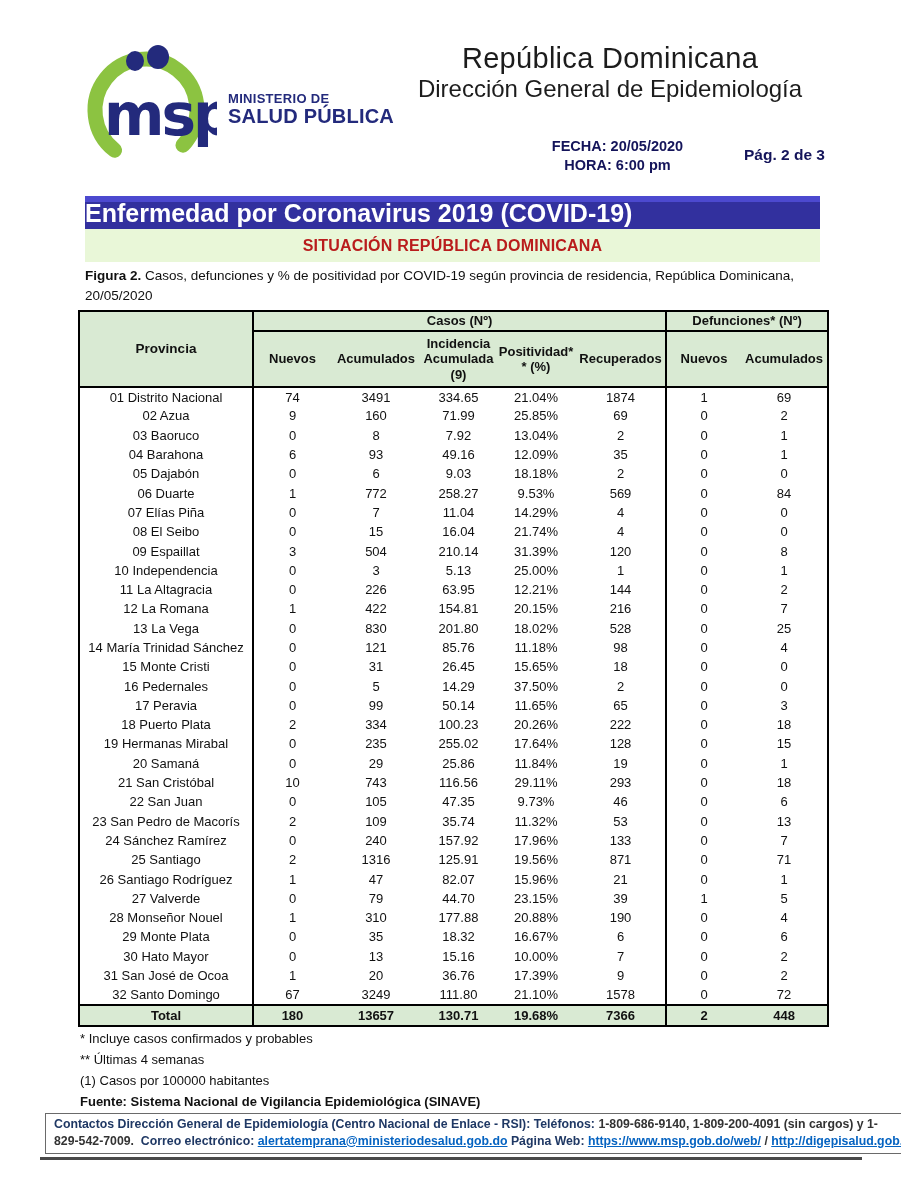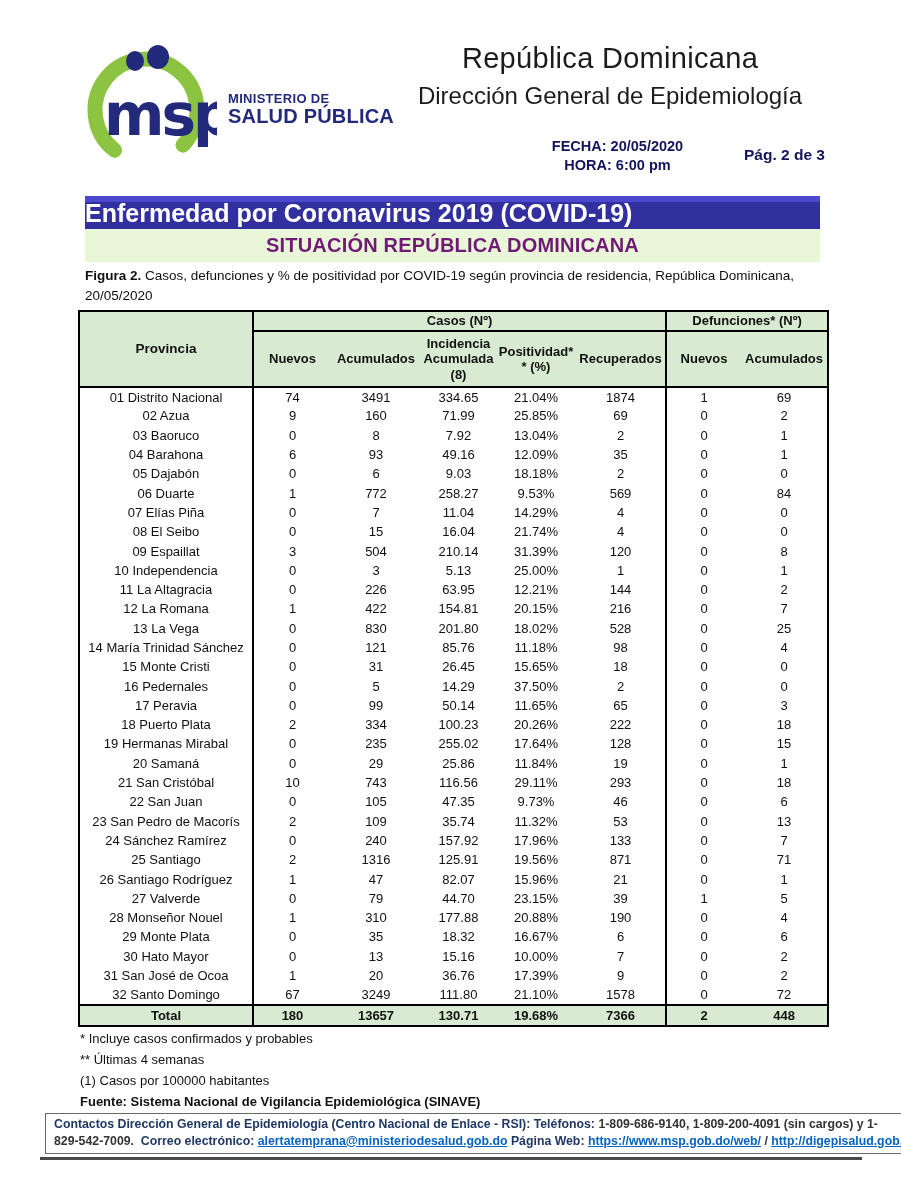--- a/index.html
+++ b/index.html
@@ -10,36 +10,36 @@
   }
 
   
   .logo-wrap { position: absolute; left: 82px; top: 38px; width: 135px; height: 135px; }
   .ministry { position: absolute; left: 228px; top: 92px; color: #232a7c; line-height: 1.05; }
   .ministry .l1 { font-size: 13px; font-weight: bold; letter-spacing: .3px; }
   .ministry .l2 { font-size: 20px; font-weight: bold; letter-spacing: .2px; }
 
   .head-titles { position: absolute; left: 345px; top: 42px; width: 530px; text-align: center; color: #1c1c1c; }
   .head-titles .t1 { font-size: 29px; letter-spacing: .3px; }
-  .head-titles .t2 { font-size: 24px; margin-top: 7px; }
+  .head-titles .t2 { font-size: 24px; margin-top: 0; }
 
   .bulletin { position: absolute; left: 333px; top: 142px; color: #1b2496; font-weight: bold; font-size: 21px; }
   .fecha-block { position: absolute; left: 540px; top: 137px; width: 155px; text-align: center;
                  color: #14145a; font-weight: bold; font-size: 14.5px; line-height: 1.3; }
   .pag { position: absolute; left: 744px; top: 146px; color: #14145a; font-weight: bold; font-size: 15.5px; }
 
   
   .banner-blue {
     position: absolute; left: 85px; top: 196px; width: 735px; height: 33px;
     background: linear-gradient(180deg, #4c49cf 0%, #4c49cf 18%, #32309e 18%, #32309e 100%);
     color: #fff; font-size: 25px; font-weight: bold; text-align: left; line-height: 34px;
   }
   .banner-green {
     position: absolute; left: 85px; top: 229px; width: 735px; height: 33px;
-    background: #e9f7d8; color: #701a75; font-size: 20px; font-weight: bold;
+    background: #e9f7d8; color: #b91c1c; font-size: 16px; font-weight: bold;
     text-align: center; line-height: 33px; letter-spacing: .2px;
   }
   .caption { position: absolute; left: 85px; top: 266px; width: 775px; font-size: 13.5px; line-height: 1.45; color: #101010; }
   .caption b { font-weight: bold; }
 
   
   .tbl-wrap { position: absolute; left: 78px; top: 310px; width: 749px; }
   table.data { border-collapse: collapse; table-layout: fixed; width: 749px;
                border: 2px solid #000; font-size: 13px; }
   table.data th { background: #d9ead3; font-weight: bold; text-align: center;
@@ -120,21 +120,21 @@
         <tr>
           <th rowspan="2" class="prov-h">Provincia</th>
           <th colspan="5" class="group-h vl">Casos (Nº)</th>
           <th colspan="2" class="group-h vl">Defunciones* (Nº)</th>
         </tr>
         <tr class="sub">
           <th class="vl">Nuevos</th>
           <th>Acumulados</th>
           <th>Incidencia
 Acumulada
-(8)</th>
+(9)</th>
           <th>Positividad*
 * (%)</th>
           <th>Recuperados</th>
           <th class="vl">Nuevos</th>
           <th>Acumulados</th>
         </tr>
       </thead>
       <tbody>
           <tr>
             <td class="prov">01 Distrito Nacional</td>

